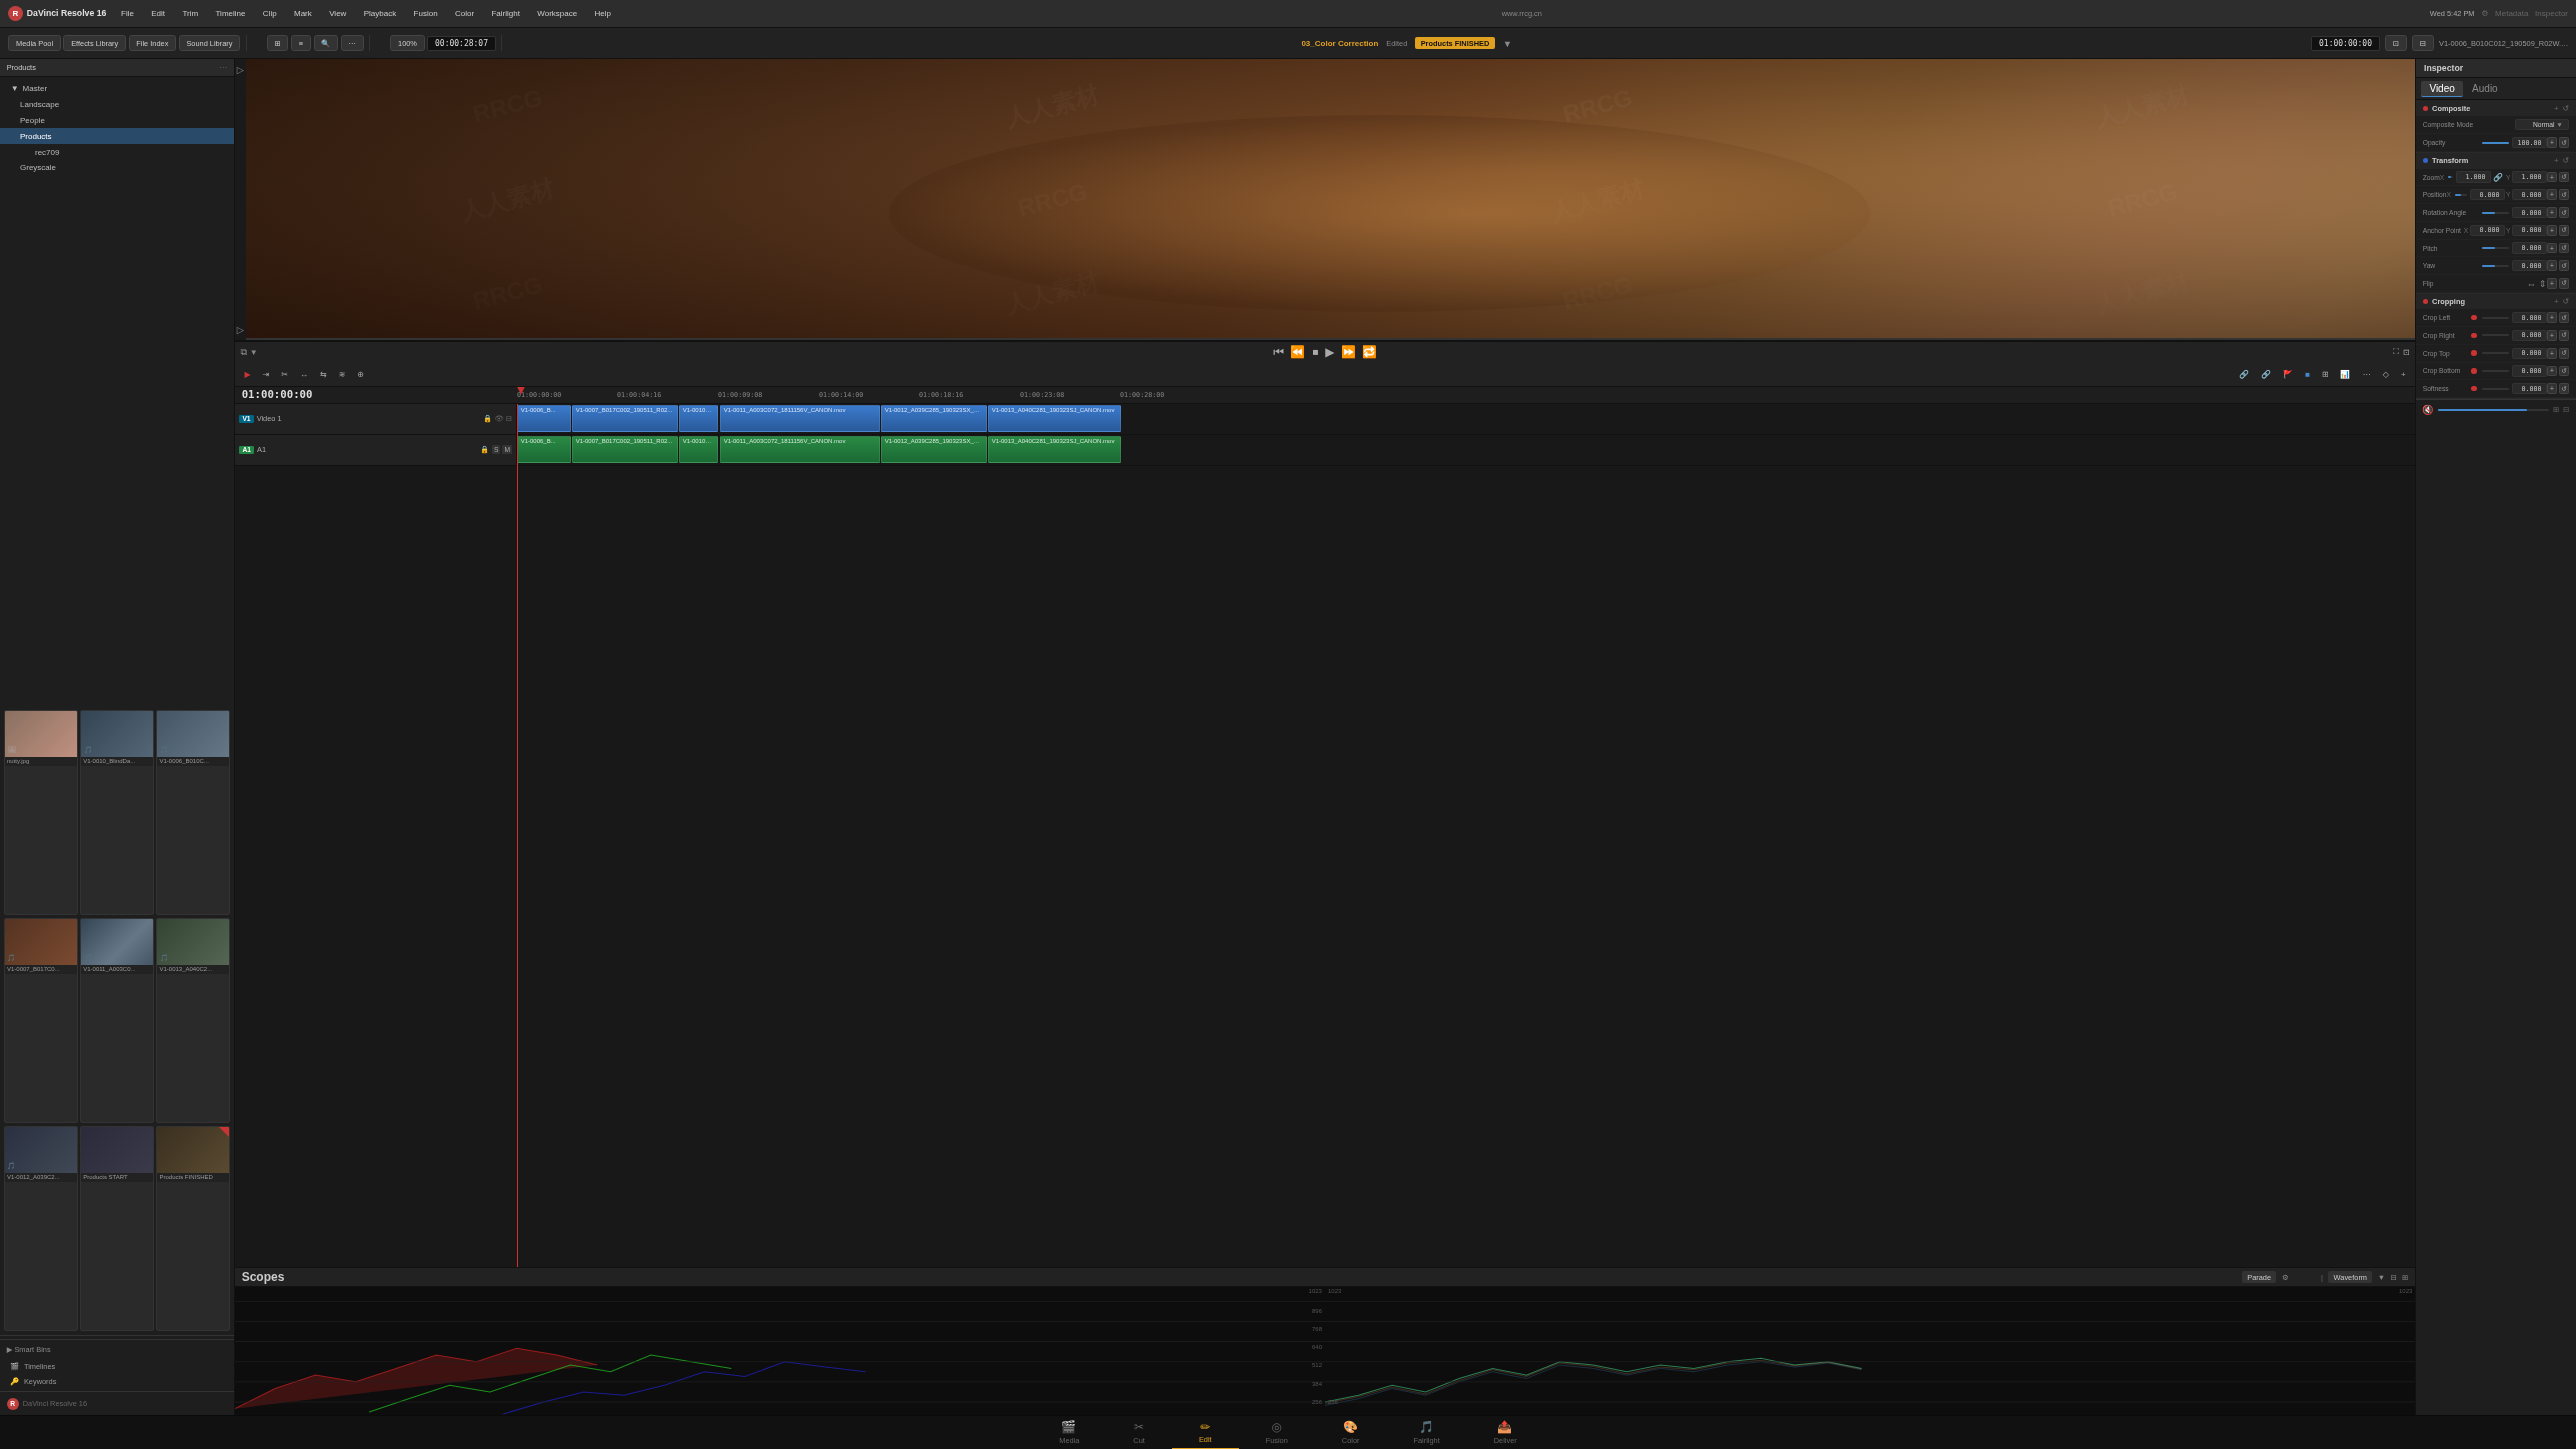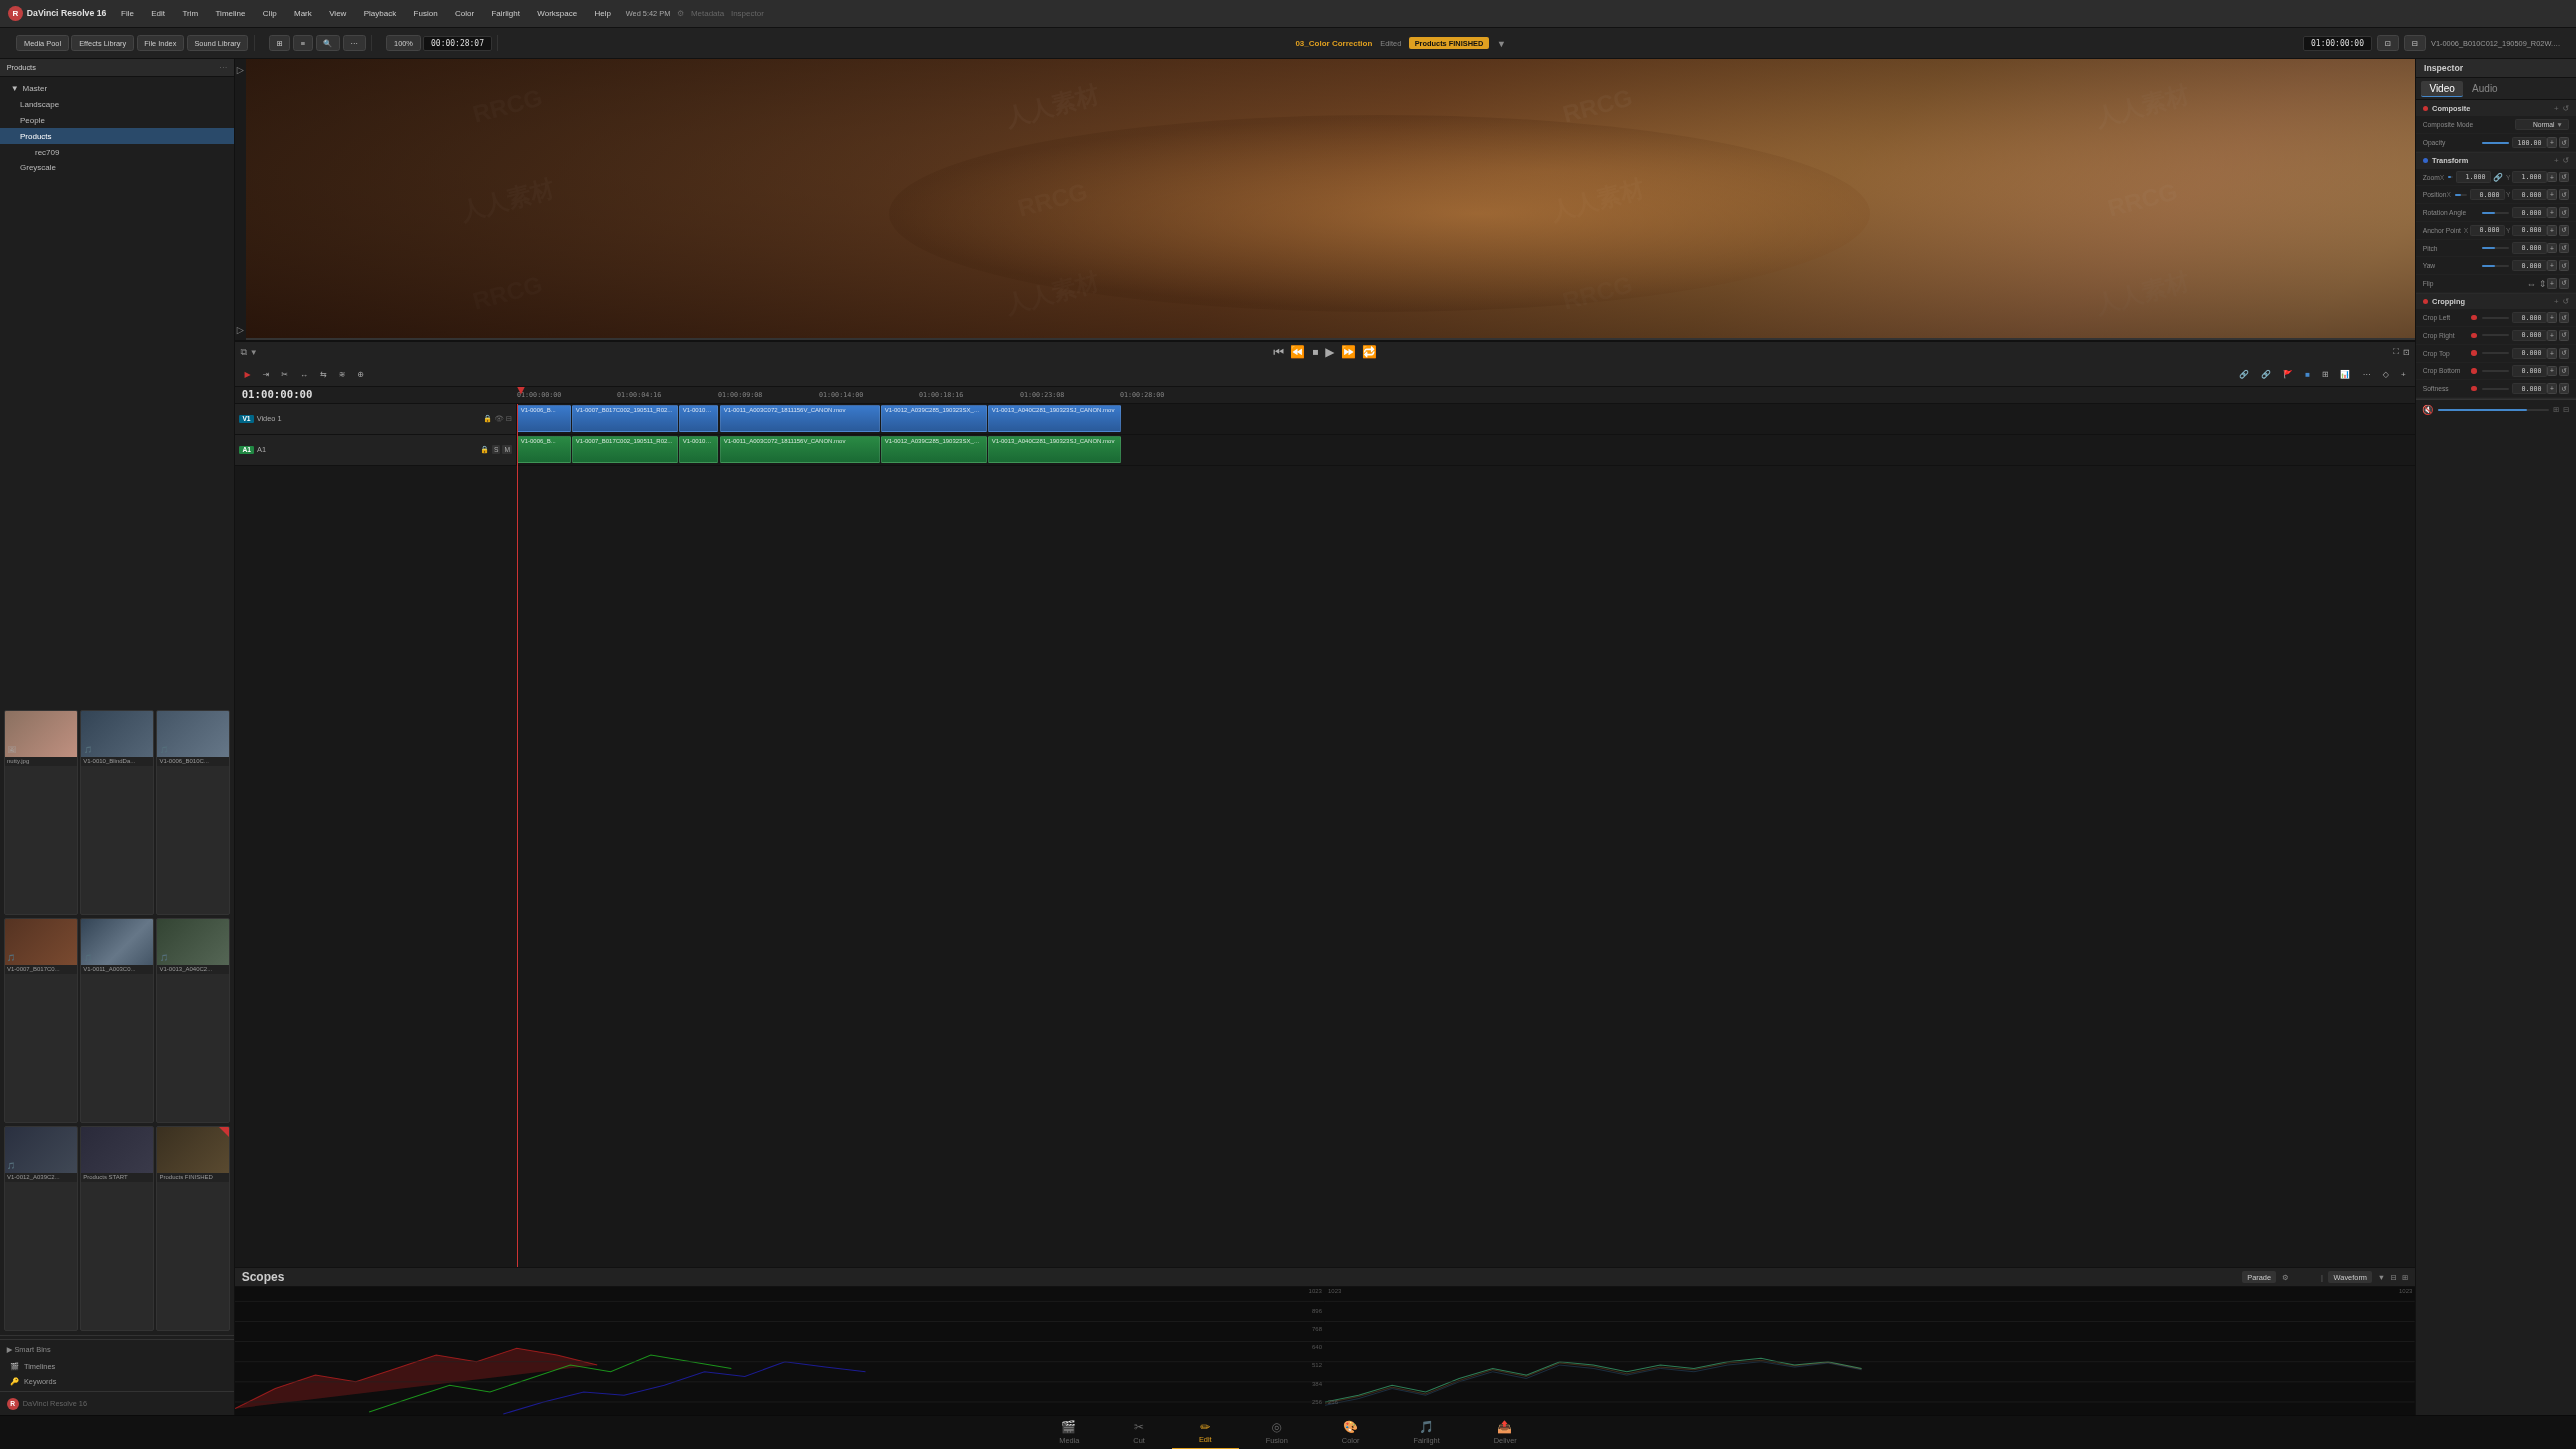--- a/index.html
+++ b/index.html
@@ -69,22 +69,22 @@
       color: #aaa;
       font-size: 7.4px;
     }
 
     
     .toolbar {
       height: 31px;
       background: #222;
       display: flex;
       align-items: center;
-      padding: 0 11px;
-      gap: 9px;
+      padding: 0 3px;
+      gap: 15px;
       border-bottom: 0.7px solid #111;
     }
     .toolbar-section {
       display: flex;
       align-items: center;
       gap: 2.7px;
       padding: 0 5.4px;
       border-right: 0.7px solid #333;
     }
     .toolbar-section:last-child { border-right: none; }
@@ -601,20 +601,21 @@
   <span class="menu-item">Timeline</span>
   <span class="menu-item">Clip</span>
   <span class="menu-item">Mark</span>
   <span class="menu-item">View</span>
   <span class="menu-item">Playback</span>
   <span class="menu-item">Fusion</span>
   <span class="menu-item">Color</span>
   <span class="menu-item">Fairlight</span>
   <span class="menu-item">Workspace</span>
   <span class="menu-item">Help</span>
+  <div class="menu-bar-center">www.rrcg.cn</div>
   <div class="menu-bar-right">
     <span class="sys-icons">Wed 5:42 PM</span>
     <span class="sys-icons small-icons">⚙</span>
     <span class="sys-icons small-icons">Metadata</span>
     <span class="sys-icons small-icons">Inspector</span>
   </div>
 </div>
 
 <div class="toolbar">
   <div class="toolbar-section">

